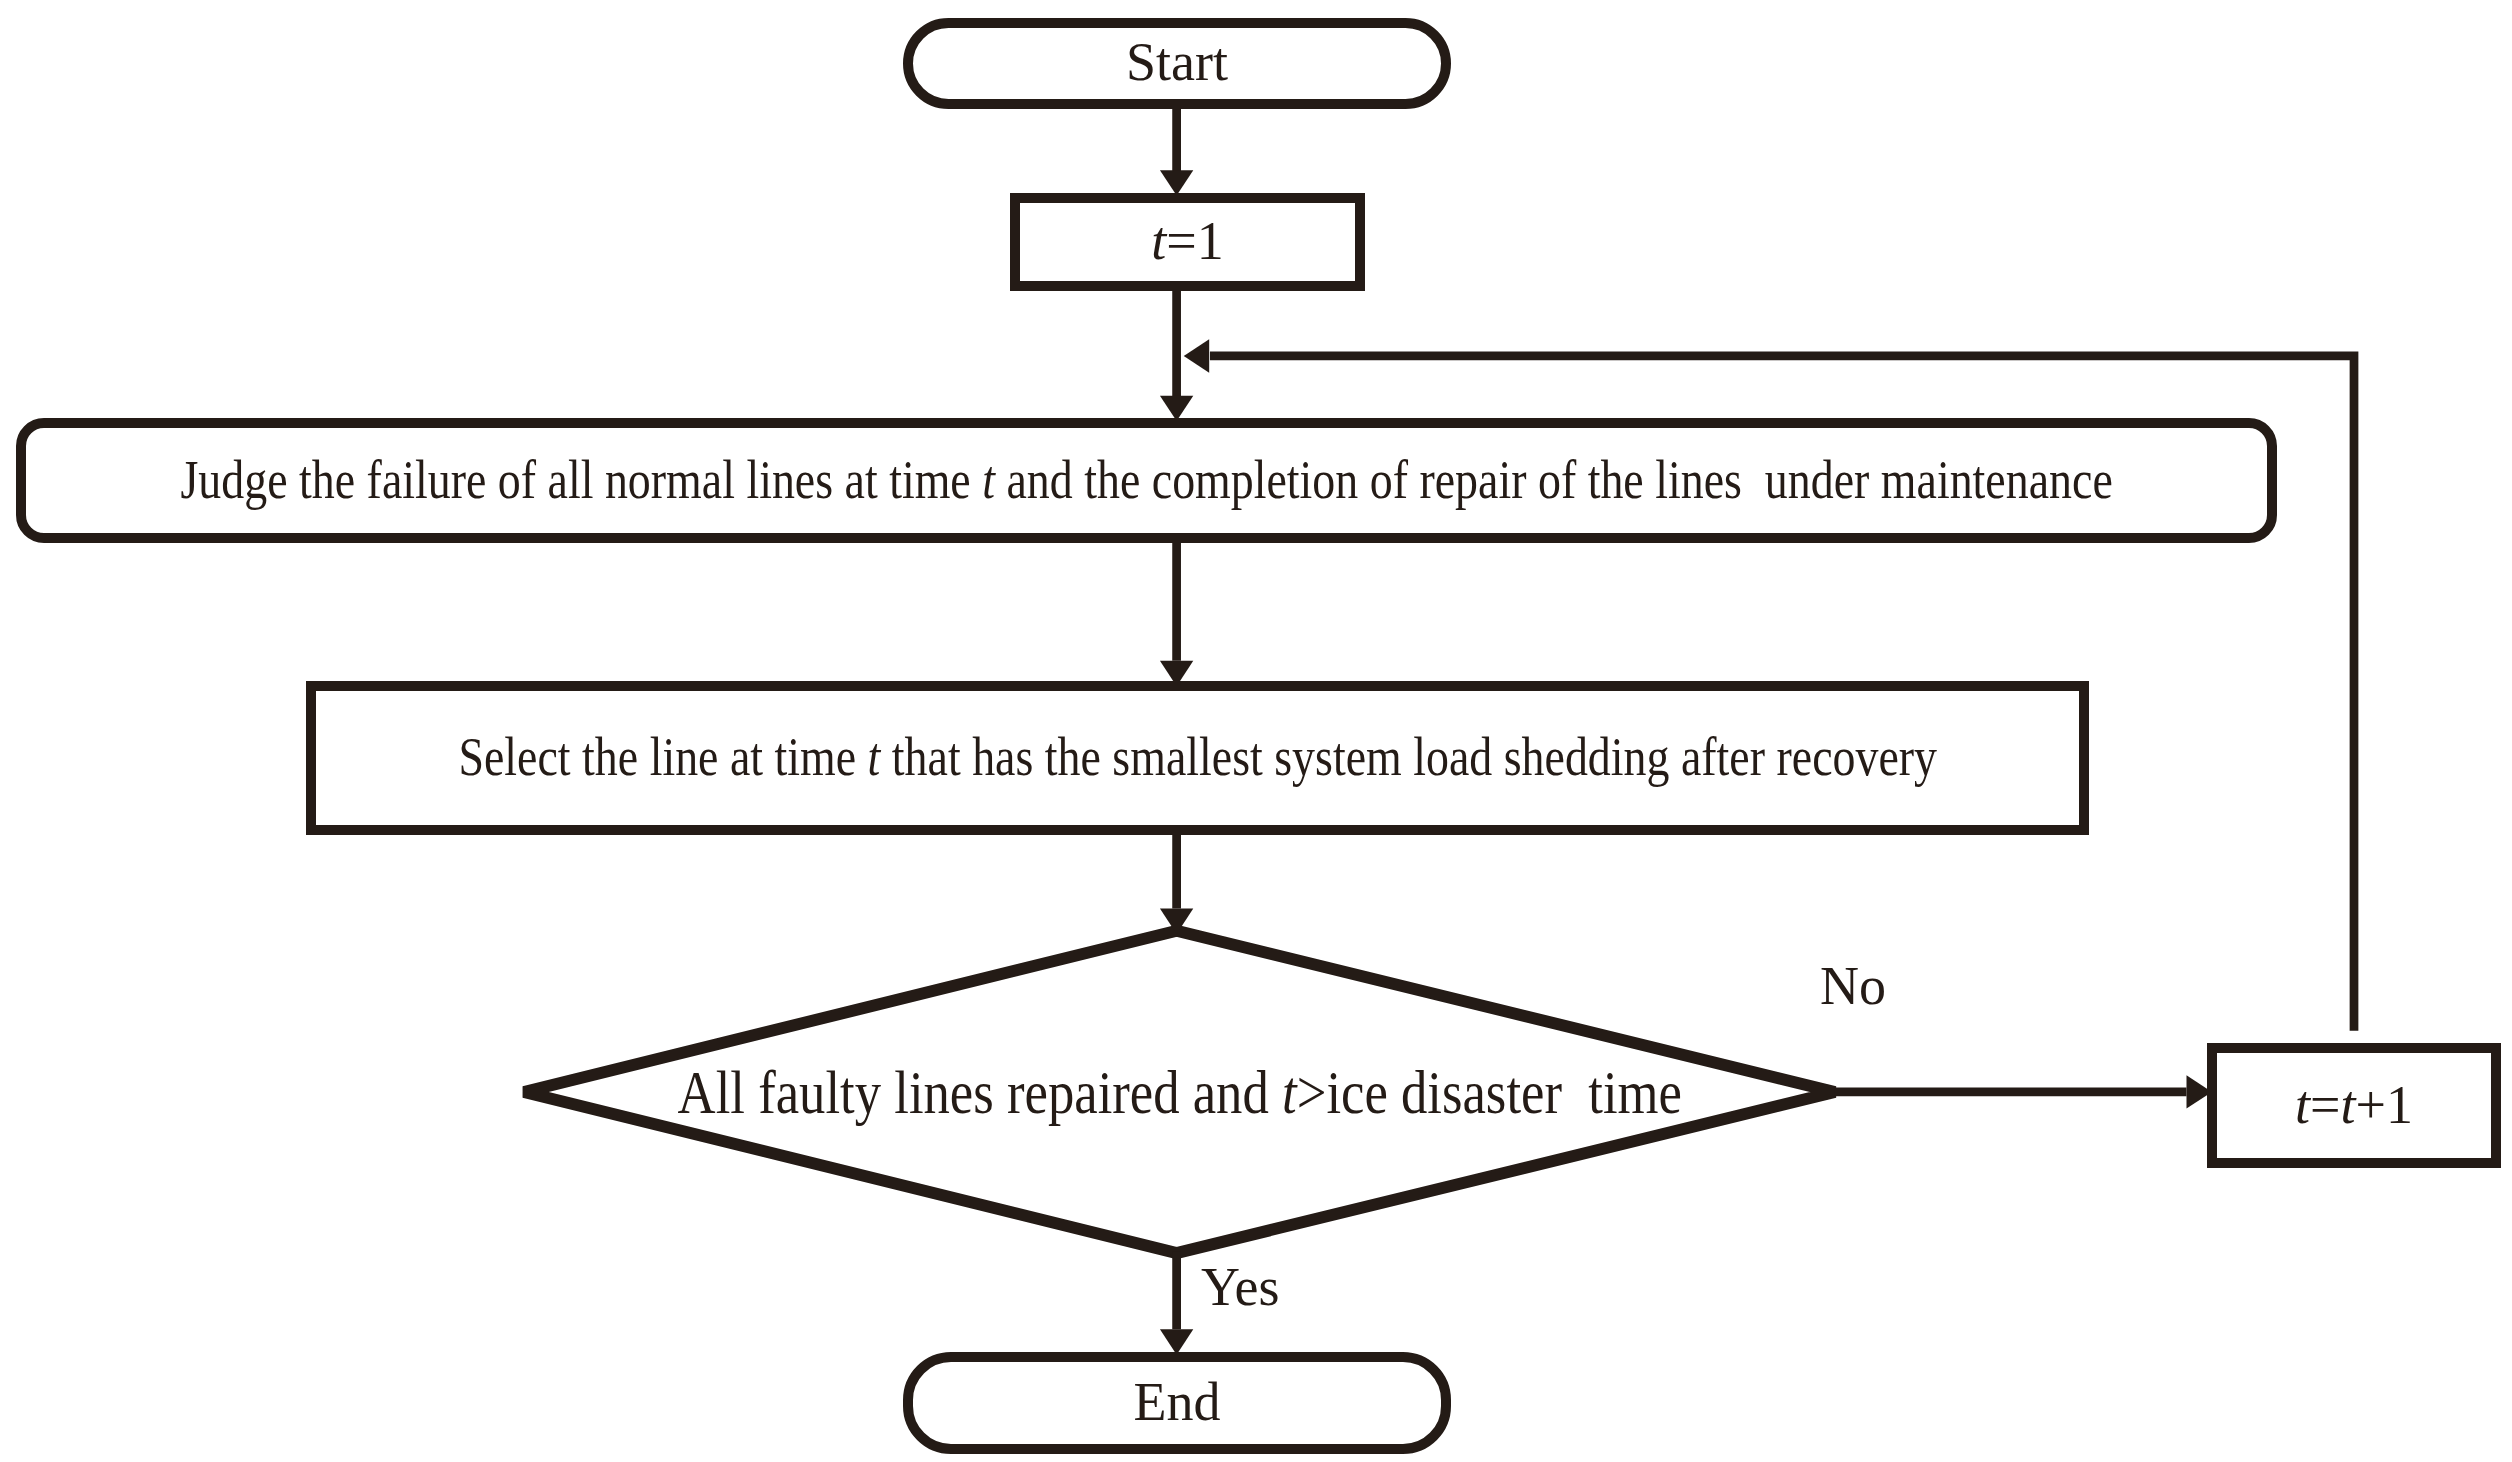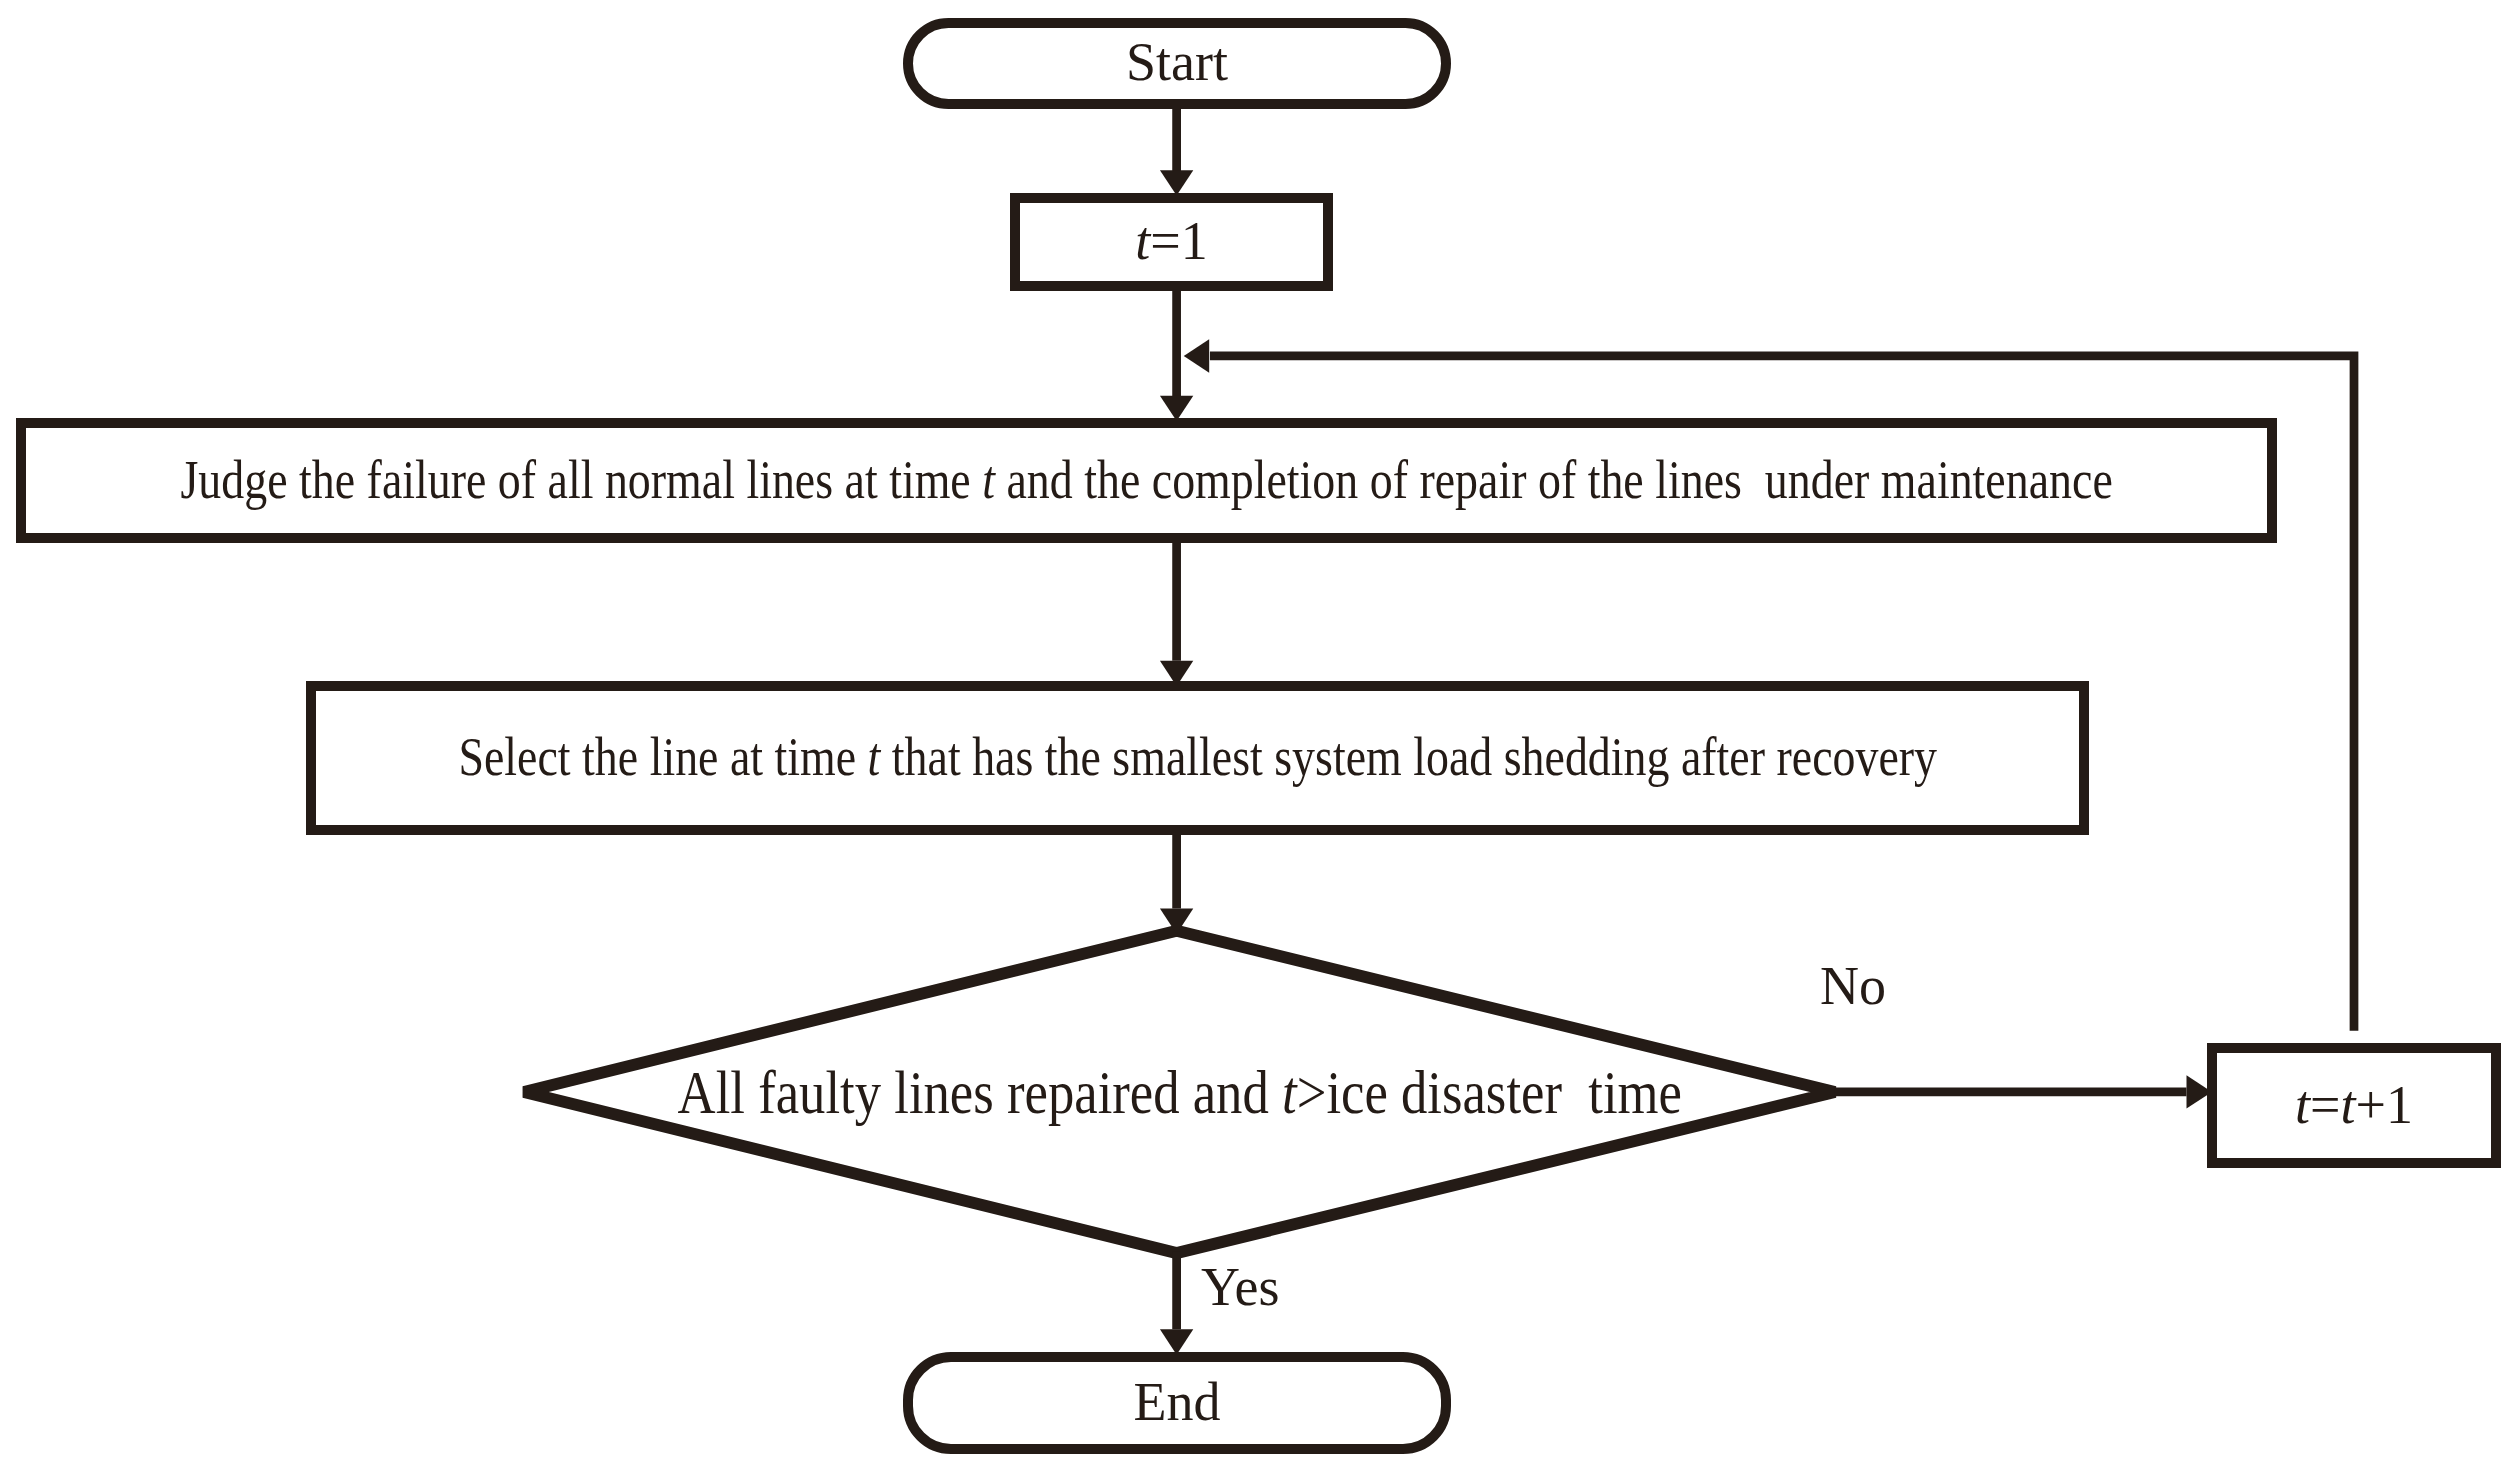--- a/index.html
+++ b/index.html
@@ -76,25 +76,25 @@
     <g>
       <line x1="1482" y1="1576" x2="1482" y2="1674"></line>
       <polygon class="head" points="1482,1706 1461,1674 1503,1674"></polygon>
     </g>
   </svg>
 
   <div class="node stadium" style="left:903px; top:17.5px; width:548px; height:91px;">
     <span class="txt">Start</span>
   </div>
 
-  <div class="node" style="left:1010px; top:193px; width:323px; height:98px;">
+  <div class="node" style="left:1010px; top:193px; width:355px; height:98px;">
     <span class="txt"><i class="it">t</i><span>=1</span></span>
   </div>
 
-  <div class="node" style="left:16px; top:418px; width:2261px; height:125px;">
+  <div class="node" style="left:16px; top:418px; width:2261px; height:125px;border-radius:28px;">
     <span class="txt condensed"><span>Judge the failure of all normal lines at time </span><i class="it">t</i><span> and the completion of repair of the lines  under maintenance</span></span>
   </div>
 
   <div class="node" style="left:306px; top:681px; width:1783px; height:154px;">
     <span class="txt condensed"><span>Select the line at time </span><i class="it">t</i><span> that has the smallest system load shedding after recovery</span></span>
   </div>
 
   <div class="plain" style="left:524px; top:931px; width:1311px; height:322px;">
     <span class="txt condensed"><span>All faulty lines repaired and </span><i class="it">t</i><span>&gt;ice disaster  time</span></span>
   </div>

